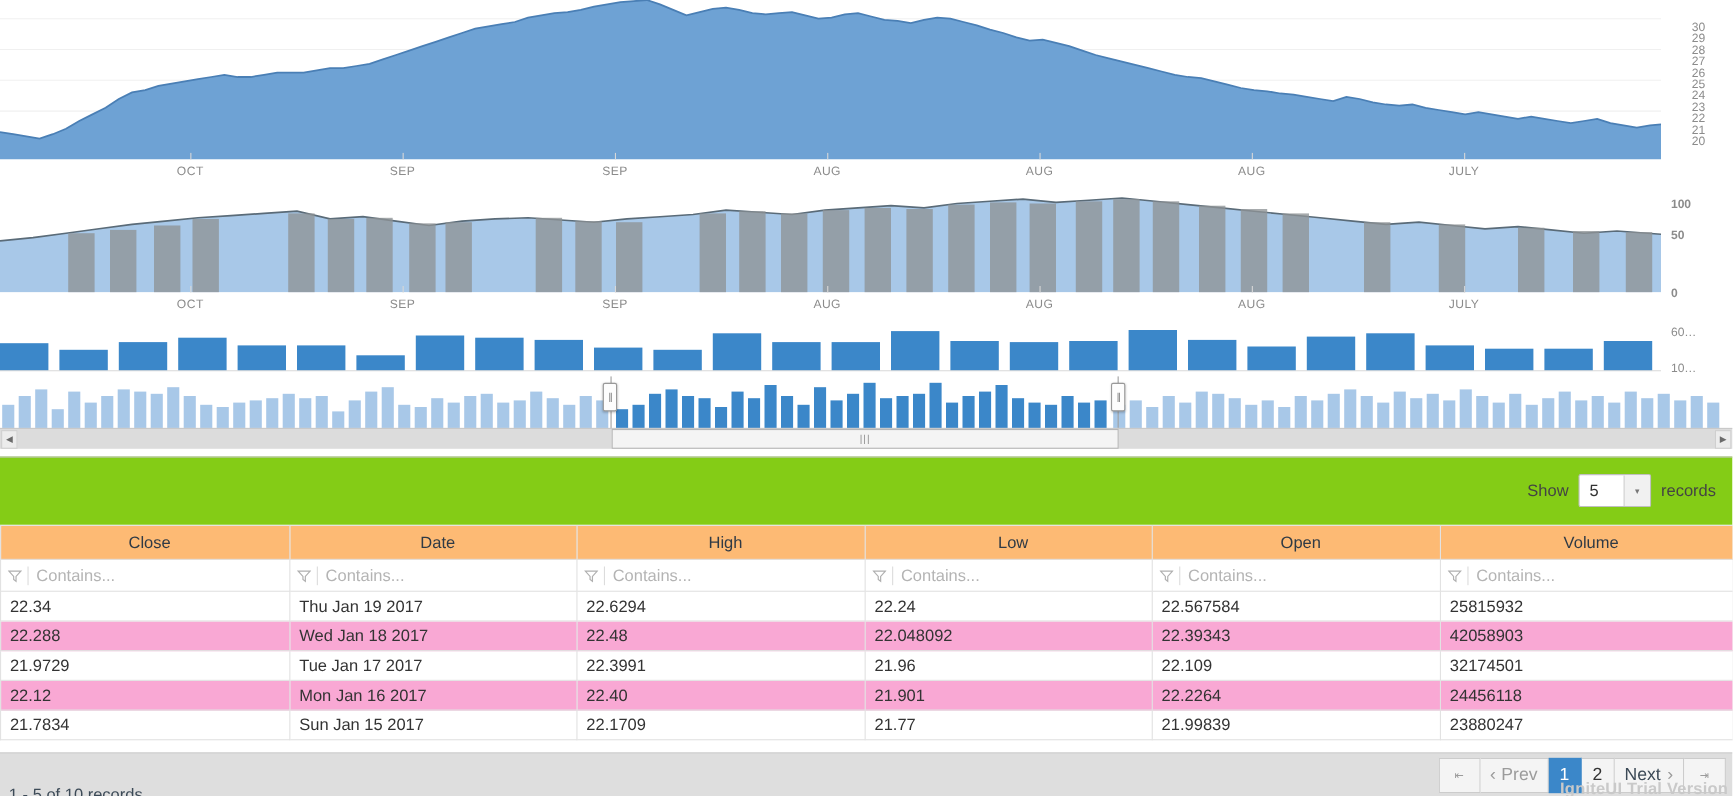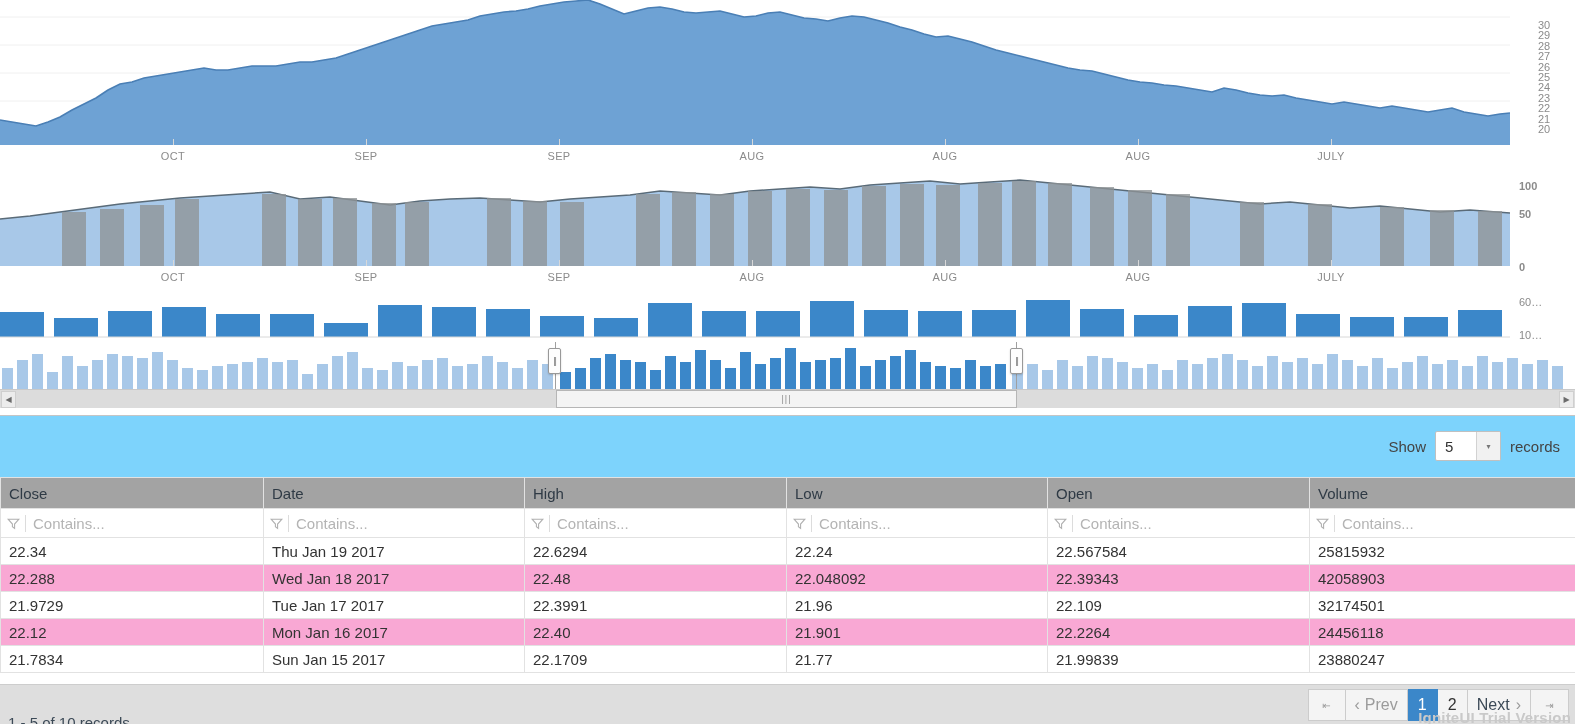--- a/index.html
+++ b/index.html
@@ -79,21 +79,21 @@
     position: absolute; top: 0px; height: 18px;
     background: #f4f4f4; border: 1px solid #b6b6b6;
     display: flex; align-items: center; justify-content: center;
     font-size: 9px; color: #8c8c8c; letter-spacing: 1px;
   }
 
   
   .grid-wrap { position: absolute; left: 0; top: 415px; width: 1575px; height: 309px; }
   .grid-toolbar {
     position: relative; width: 1575px; height: 62px;
-    background: #7dd3fc; border-top: 1px solid #c5c5c5;
+    background: #84cc16; border-top: 1px solid #c5c5c5;
   }
   .show-records {
     position: absolute; right: 6px; top: 15px;
     display: flex; align-items: center; font-size: 15px; color: #444;
   }
   .show-records .lbl { margin: 0 9px; }
   .rec-select {
     display: flex; width: 66px; height: 30px;
     background: #fff; border: 1px solid #c0c0c0; border-radius: 2px;
     overflow: hidden;
@@ -104,21 +104,21 @@
     display: flex; align-items: center; justify-content: center;
     font-size: 8px; color: #777;
   }
 
   table.grid { width: 1575px; border-collapse: collapse; table-layout: fixed; background: #fff; }
   table.grid th, table.grid td {
     border: 1px solid #e2e2e2; border-top: none;
     text-align: left; font-weight: normal;
     font-size: 15px; color: #333; padding: 0 0 0 8px;
   }
-  table.grid th { height: 31px; color: #2f3a45; background: #a3a3a3; border-top: 1px solid #e2e2e2; }
+  table.grid th { height: 31px; color: #2f3a45; background: #fdba74; border-top: 1px solid #e2e2e2; text-align: center; }
   tr.filter-row td { height: 29px; padding: 0; border-top: none; }
   .filter-cell { display: flex; align-items: center; height: 100%; padding-left: 6px; }
   .funnel { width: 13px; height: 13px; flex: 0 0 13px; margin-right: 5px; }
   .fdiv { width: 1px; height: 17px; background: #dcdcdc; margin-right: 7px; }
   .fph { font-size: 15px; color: #b4b4b4; }
   tr.data-row td { height: 27px; }
   tr.data-row.alt td { background: #f9a8d4; }
 
   .grid-footer {
     position: absolute; left: 0; bottom: 0; width: 1575px; height: 40px;

